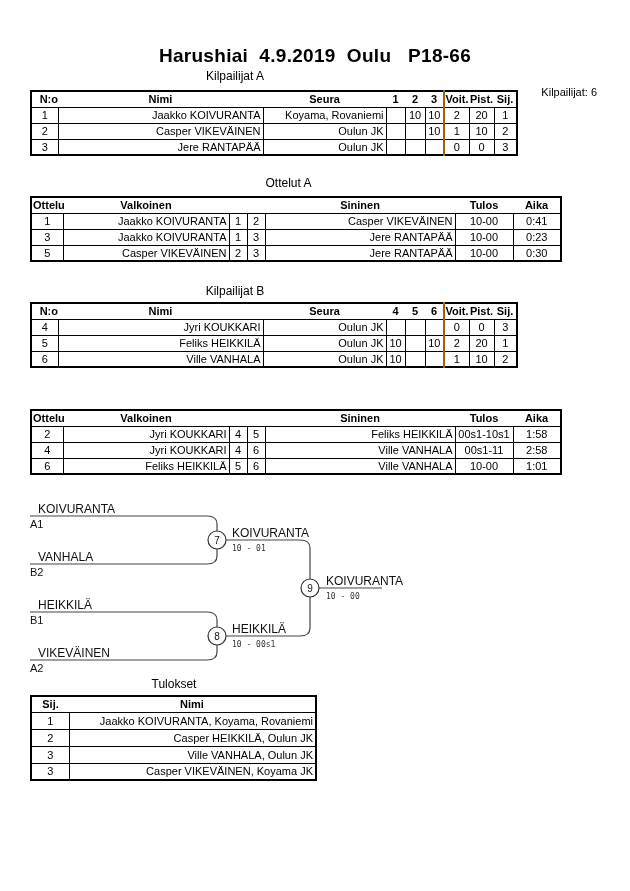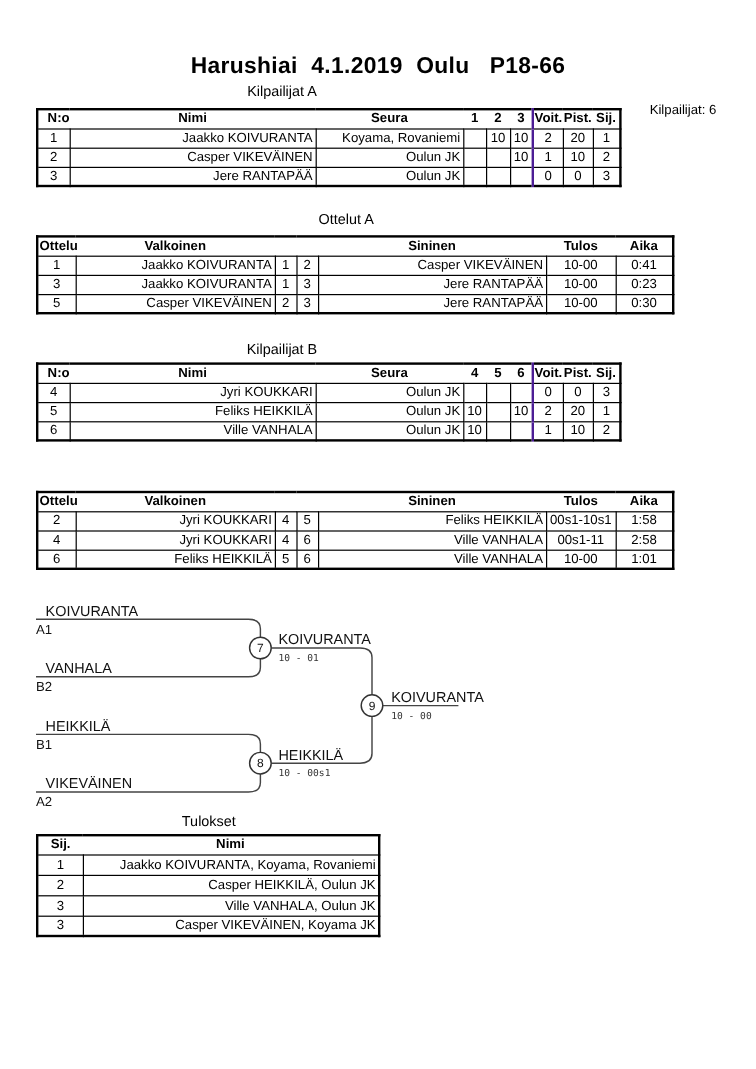--- a/index.html
+++ b/index.html
@@ -72,35 +72,35 @@
     white-space: nowrap;
     overflow: hidden;
   }
   .tbl-res td { height: 17px; }
   th.left, td.left { text-align: right; margin-top: 16px; }
   td.name  { padding-left: 10px; }
   td.club  { padding-left: 6px; }
   td.wname { padding-left: 14px; }
   td.bname { padding-left: 8px; }
   th.flush { text-align: right; padding-left: 1px; overflow: visible; }
-  .sep { border-left: 2px solid #4c1d95; text-align: center; }
+  .sep { border-left: 2px solid #a16207; text-align: center; }
   .bracket { position: absolute; left: 0; top: 495px; }
   .bk-line { fill: none; stroke: #444; stroke-width: 1.2; }
   .bk-circle { fill: #fff; stroke: #333; stroke-width: 1.2; }
   .bk-name { font-family: "Liberation Sans", sans-serif; font-size: 12px; fill: #111; }
   .bk-seed { font-family: "Liberation Sans", sans-serif; font-size: 11px; fill: #111; }
   .bk-score { font-family: "DejaVu Sans Mono", monospace; font-size: 8px; fill: #333; }
   .bk-num { font-family: "Liberation Sans", sans-serif; font-size: 10px; fill: #111; text-anchor: middle; }
 </style>
 </head>
 <body>
 
 <div class="page">
 
-  <div class="title">Harushiai  4.1.2019  Oulu   P18-66</div>
+  <div class="title">Harushiai  4.9.2019  Oulu   P18-66</div>
   <div class="subhead subhead-a">Kilpailijat A</div>
   <div class="count-label">Kilpailijat: 6</div>
 
   <table class="tbl-pool-a">
     <colgroup>
         <col style="width:27px">
         <col style="width:205px">
         <col style="width:123px">
         <col style="width:19px">
         <col style="width:20px">

